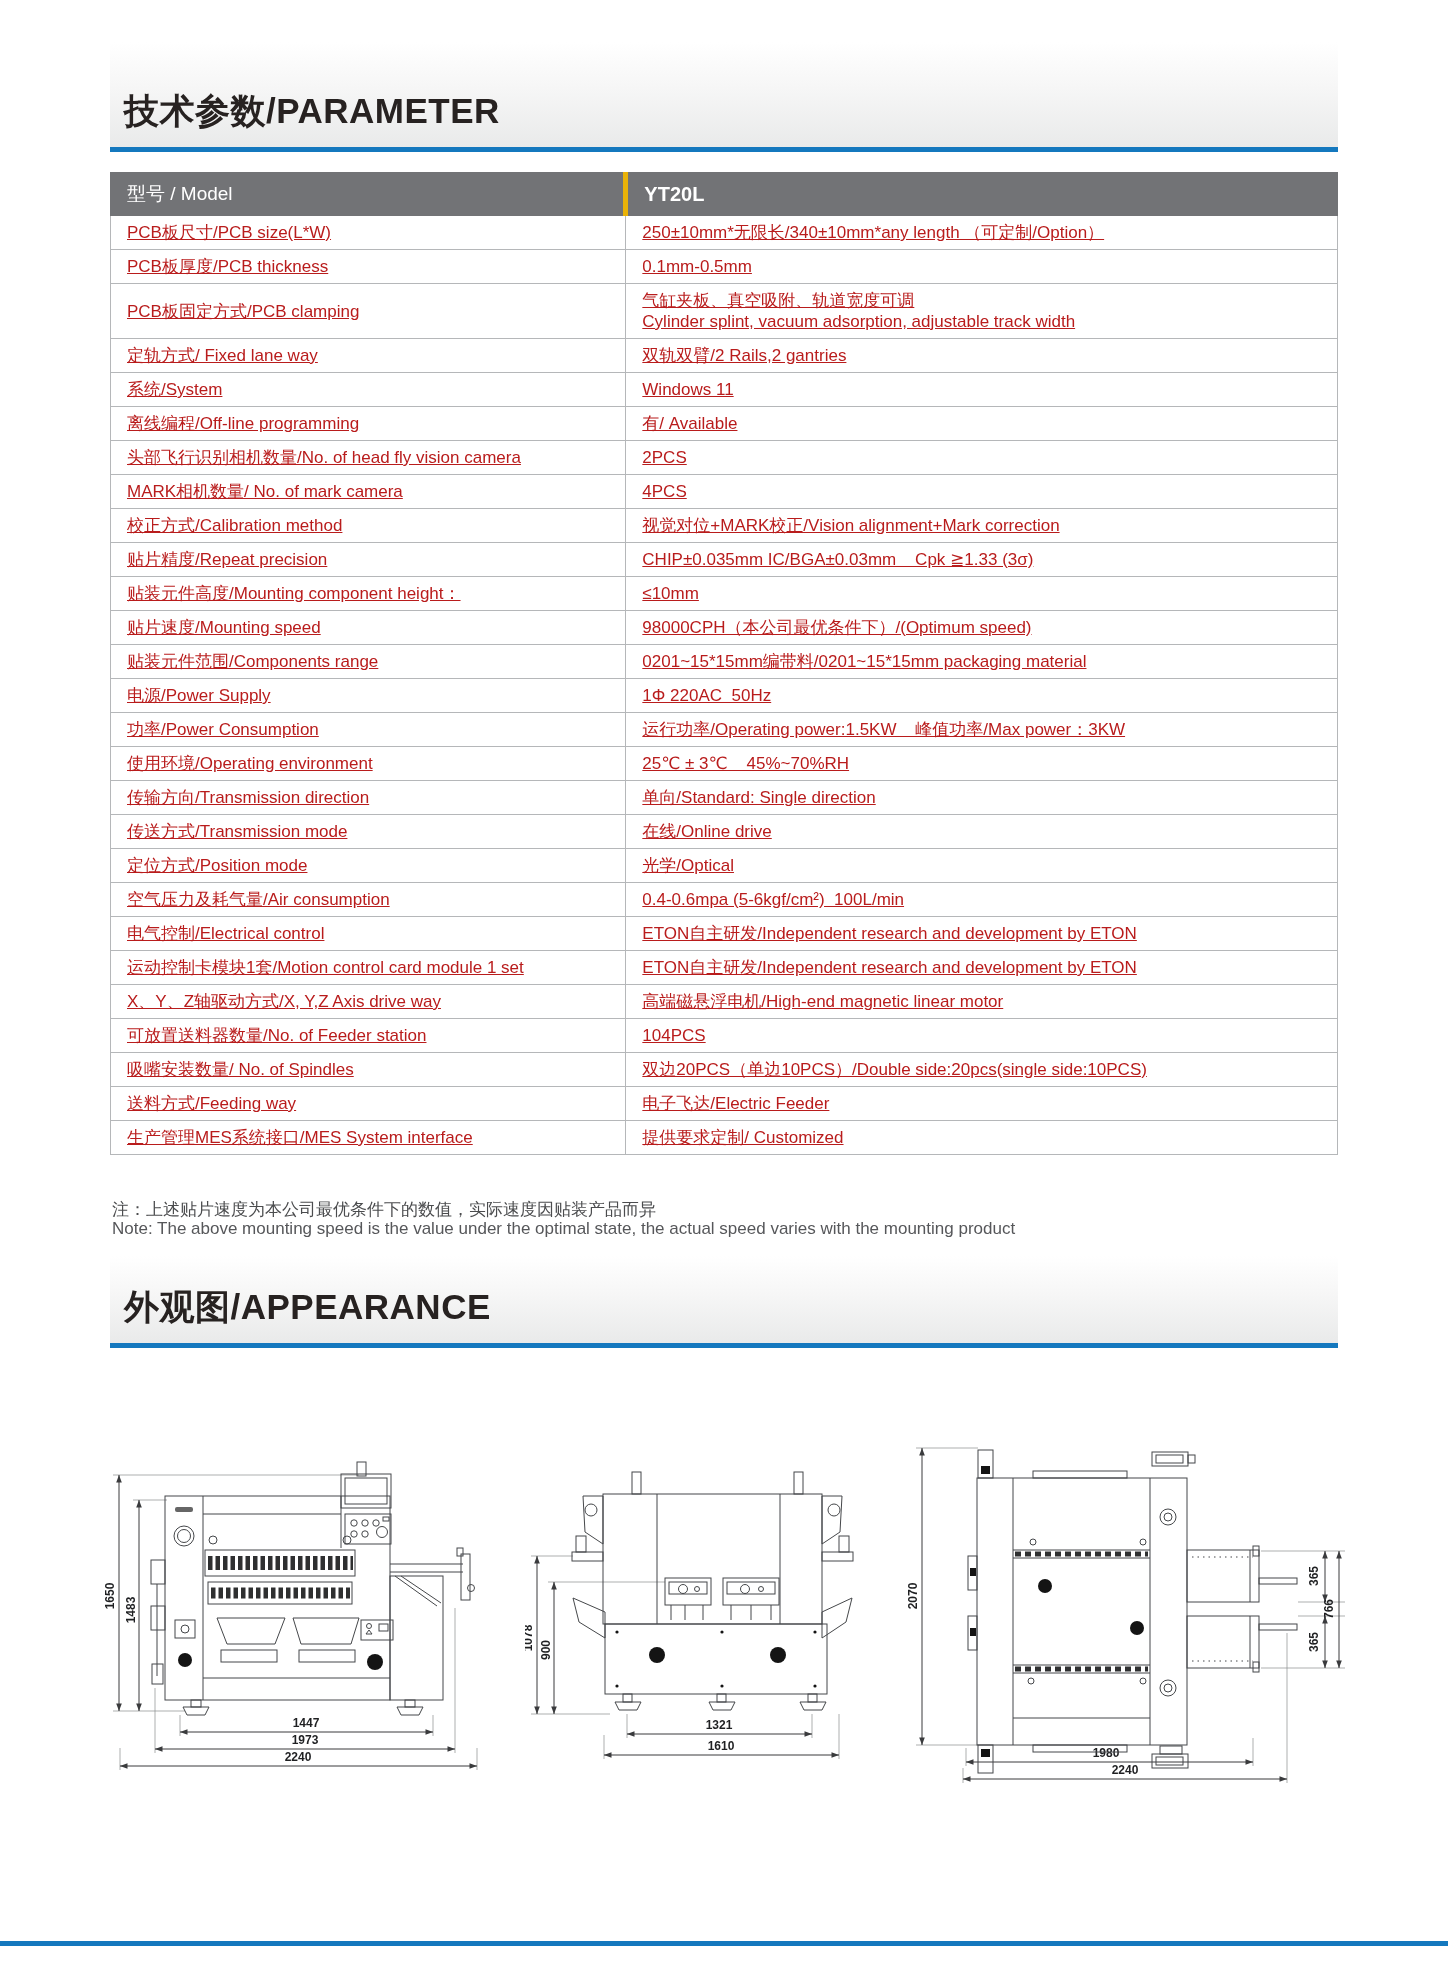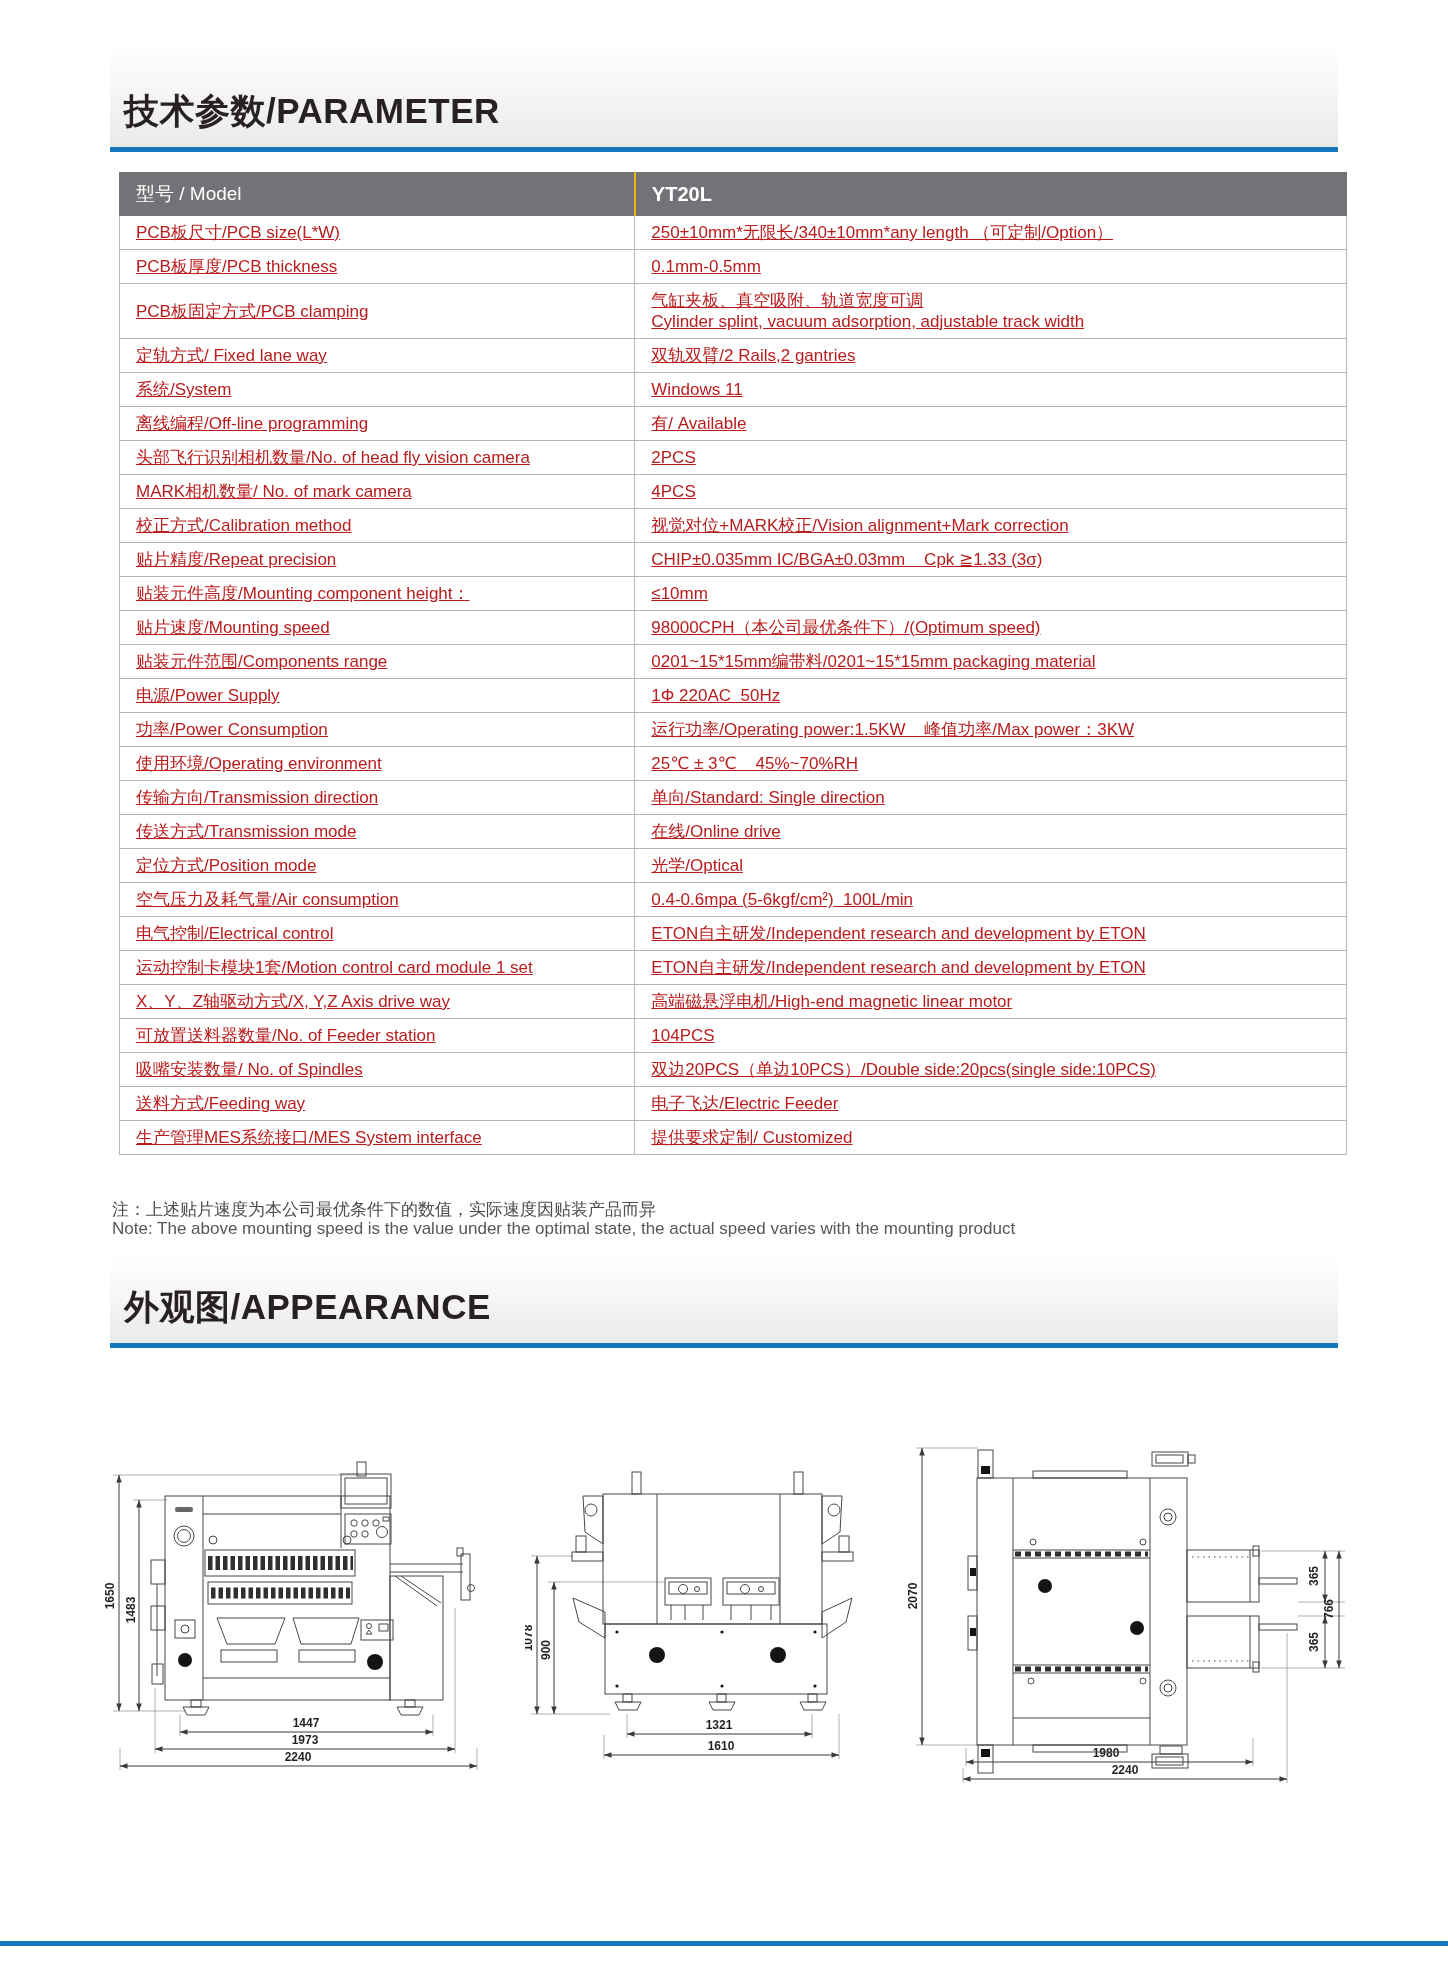--- a/index.html
+++ b/index.html
@@ -7,25 +7,25 @@
         font-family:"Liberation Sans","DejaVu Sans",sans-serif;color:#3e4043;}
   .band{position:absolute;left:110px;width:1228px;
         background:linear-gradient(180deg,#ffffff 0%,#f6f6f6 45%,#e9eaea 100%);
         border-bottom:5px solid #1478BE;}
   .band .title{position:absolute;left:14px;bottom:12px;font-size:35px;font-weight:700;
         color:#272221;letter-spacing:0.5px;white-space:nowrap;}
   #band-parameter{top:42px;height:105px;}
   #band-appearance{top:1256px;height:87px;}
 
   table.spec{position:absolute;left:110px;top:172px;width:1228px;border-collapse:collapse;
-        table-layout:fixed;background:#fff;margin-left:9px;}
+        table-layout:fixed;background:#fff;}
   table.spec col.c1{width:42%;} table.spec col.c2{width:58%;}
   table.spec th{background:#727376;color:#ffffff;text-align:left;font-weight:400;
         font-size:19px;padding:8px 16px;border:1px solid #727376;}
-  table.spec th.model-value{font-weight:700;font-size:20px;border-left:2px solid #eab308;}
+  table.spec th.model-value{font-weight:700;font-size:20px;border-left:5px solid #eab308;}
   table.spec td{border:1px solid #b5b7b9;font-size:17px;line-height:21px;
         padding:6px 16px;vertical-align:middle;color:#b91c1c;text-decoration:underline;}
   table.spec td.val{white-space:pre-wrap;}
 
   .footnote{position:absolute;left:112px;top:1200px;width:960px;font-size:17px;
         line-height:19px;color:#56575a;}
   .footnote .zh{color:#4b4c4e;}
 
   svg.drawing{position:absolute;}
   #front-svg{left:105px;top:1448px;}

